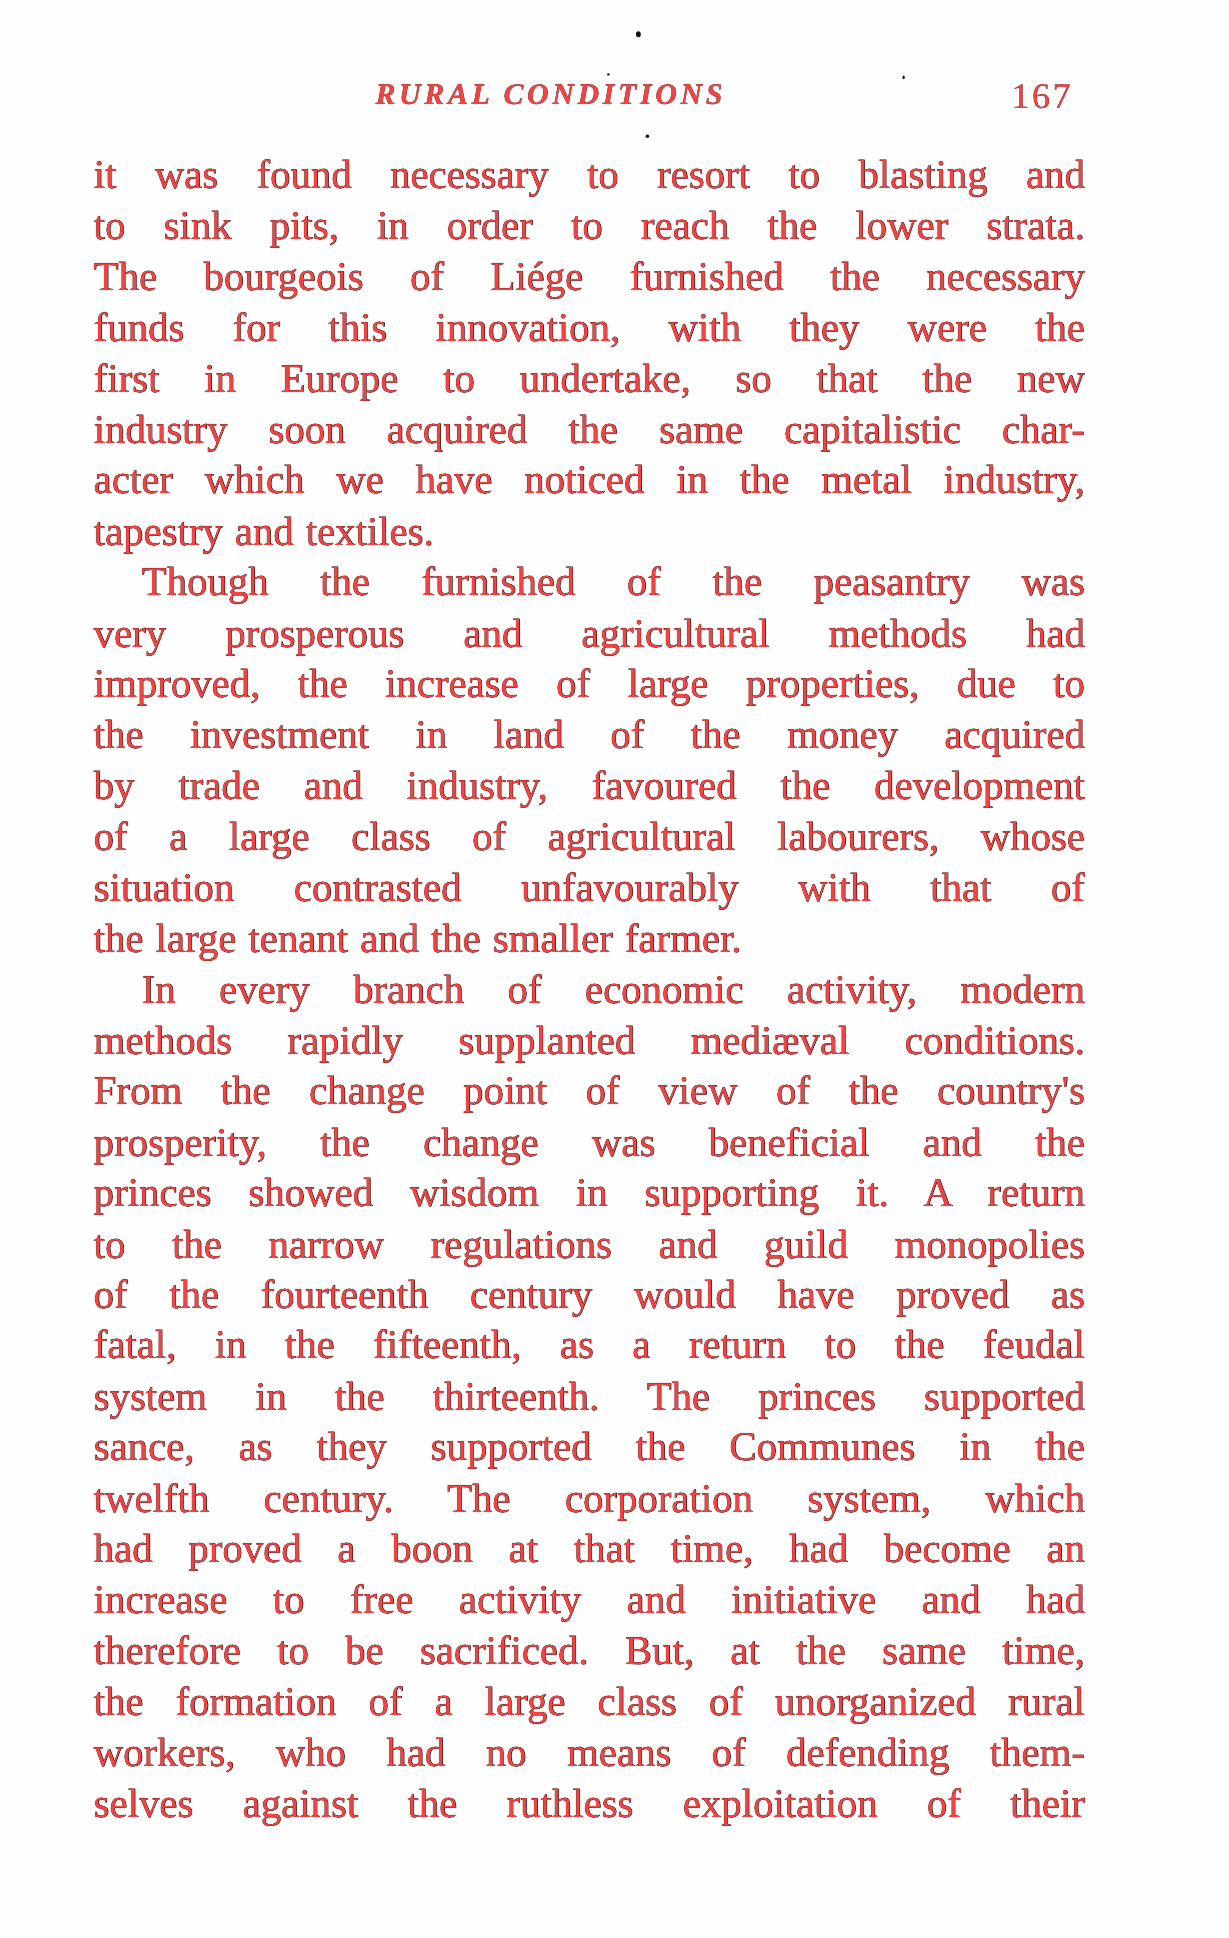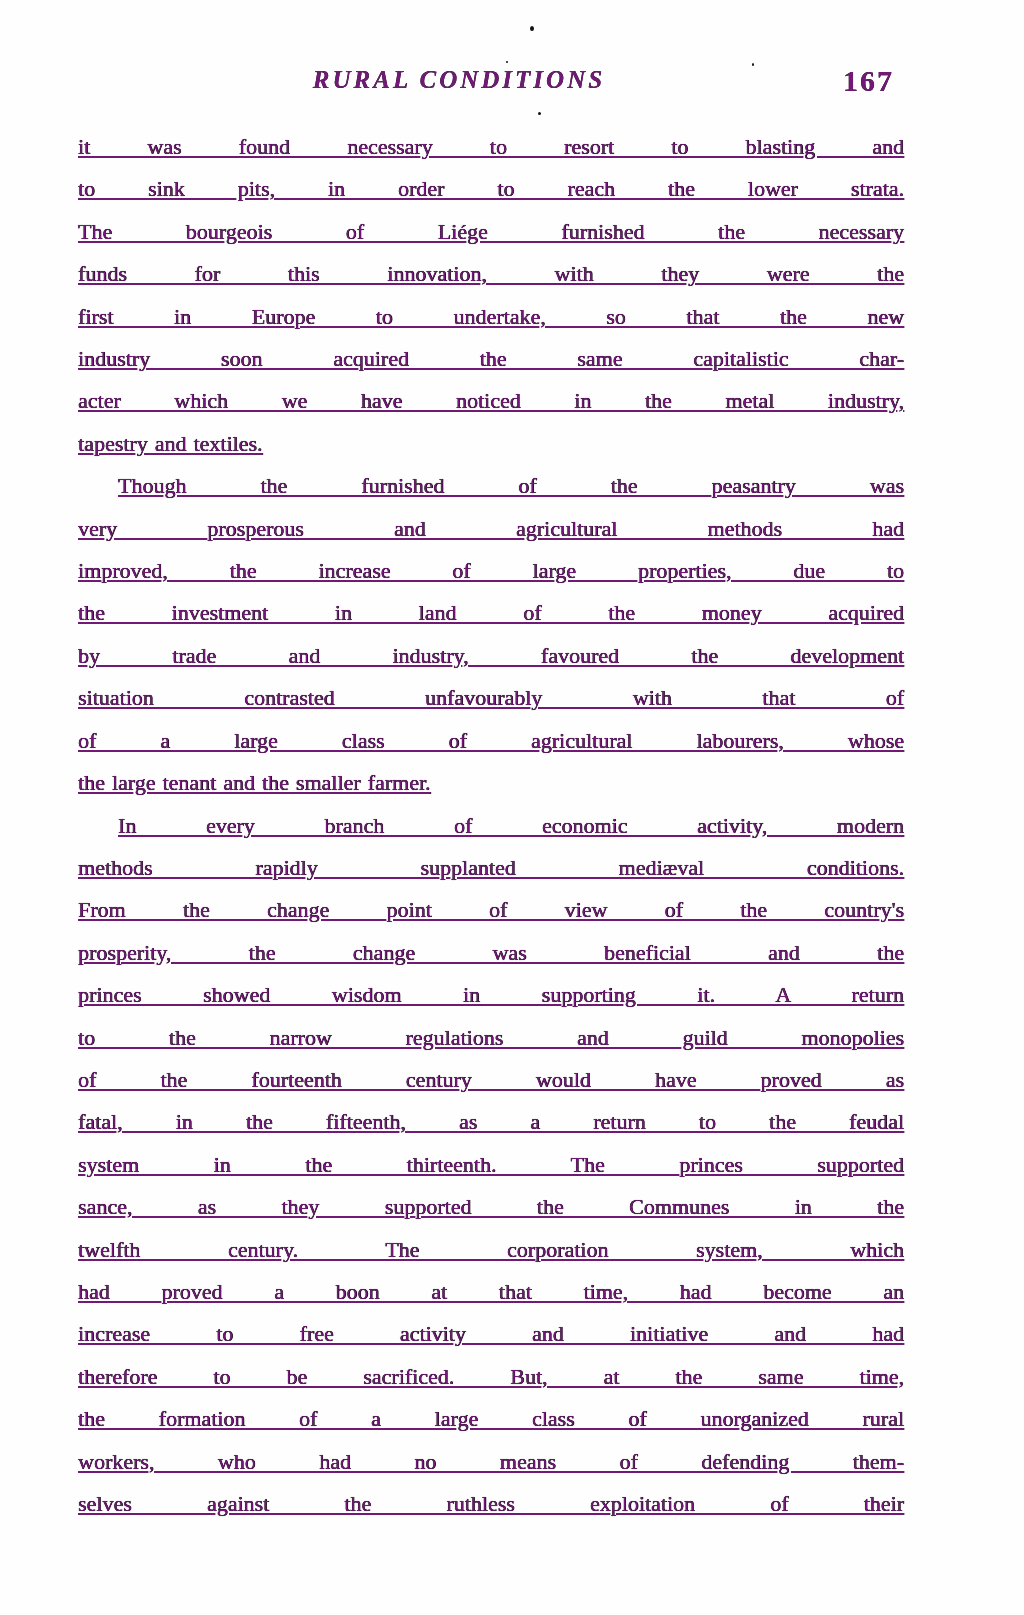--- a/index.html
+++ b/index.html
@@ -7,21 +7,21 @@
     padding: 0;
     background: #ffffff;
   }
   .page {
     position: relative;
     width: 1024px;
     height: 1615px;
     background: #fefefe;
     overflow: hidden;
     font-family: "Liberation Serif", serif;
-    color: #701a75;
+    color: #ef4444;
   }
   
   .header {
     position: absolute;
     top: 66px;
     left: 78px;
     width: 826px;
     height: 40px;
   }
   .running-title {
@@ -37,40 +37,39 @@
     letter-spacing: 3px;
     white-space: nowrap;
     text-shadow: 0 0 0.6px #000;
   }
   .page-number {
     position: absolute;
     right: 10px;
     top: -2px;
     font-size: 30px;
     letter-spacing: 2px;
-    font-weight: 700;
+    font-weight: 400;
     text-shadow: 0 0 0.5px #000;
     margin-left: 10px;
   }
   
   .text-block {
     position: absolute;
     top: 126px;
     left: 78px;
     width: 826px;
   }
   .line {
-    font-size: 22px;
+    font-size: 34px;
     line-height: 42.4px;
     text-align: justify;
     text-align-last: justify;
     word-spacing: 1.5px;
     white-space: normal;
     text-shadow: 0 0 0.7px #000, 0.3px 0 0 #000;
-    text-decoration: underline;
   }
   .line.indent {
     text-indent: 40px;
   }
   .line.endline {
     text-align-last: left;
   }
   
   .speck {
     position: absolute;
@@ -105,22 +104,22 @@
       <div class="line">funds for this innovation, with they were the</div>
       <div class="line">first in Europe to undertake, so that the new</div>
       <div class="line">industry soon acquired the same capitalistic char-</div>
       <div class="line">acter which we have noticed in the metal industry,</div>
       <div class="line endline">tapestry and textiles.</div>
       <div class="line indent">Though the furnished of the peasantry was</div>
       <div class="line">very prosperous and agricultural methods had</div>
       <div class="line">improved, the increase of large properties, due to</div>
       <div class="line">the investment in land of the money acquired</div>
       <div class="line">by trade and industry, favoured the development</div>
+      <div class="line">of a large class of agricultural labourers, whose</div>
       <div class="line">situation contrasted unfavourably with that of</div>
-      <div class="line">of a large class of agricultural labourers, whose</div>
       <div class="line endline">the large tenant and the smaller farmer.</div>
       <div class="line indent">In every branch of economic activity, modern</div>
       <div class="line">methods rapidly supplanted mediæval conditions.</div>
       <div class="line">From the change point of view of the country's</div>
       <div class="line">prosperity, the change was beneficial and the</div>
       <div class="line">princes showed wisdom in supporting it.  A return</div>
       <div class="line">to the narrow regulations and guild monopolies</div>
       <div class="line">of the fourteenth century would have proved as</div>
       <div class="line">fatal, in the fifteenth, as a return to the feudal</div>
       <div class="line">system in the thirteenth.  The princes supported</div>

